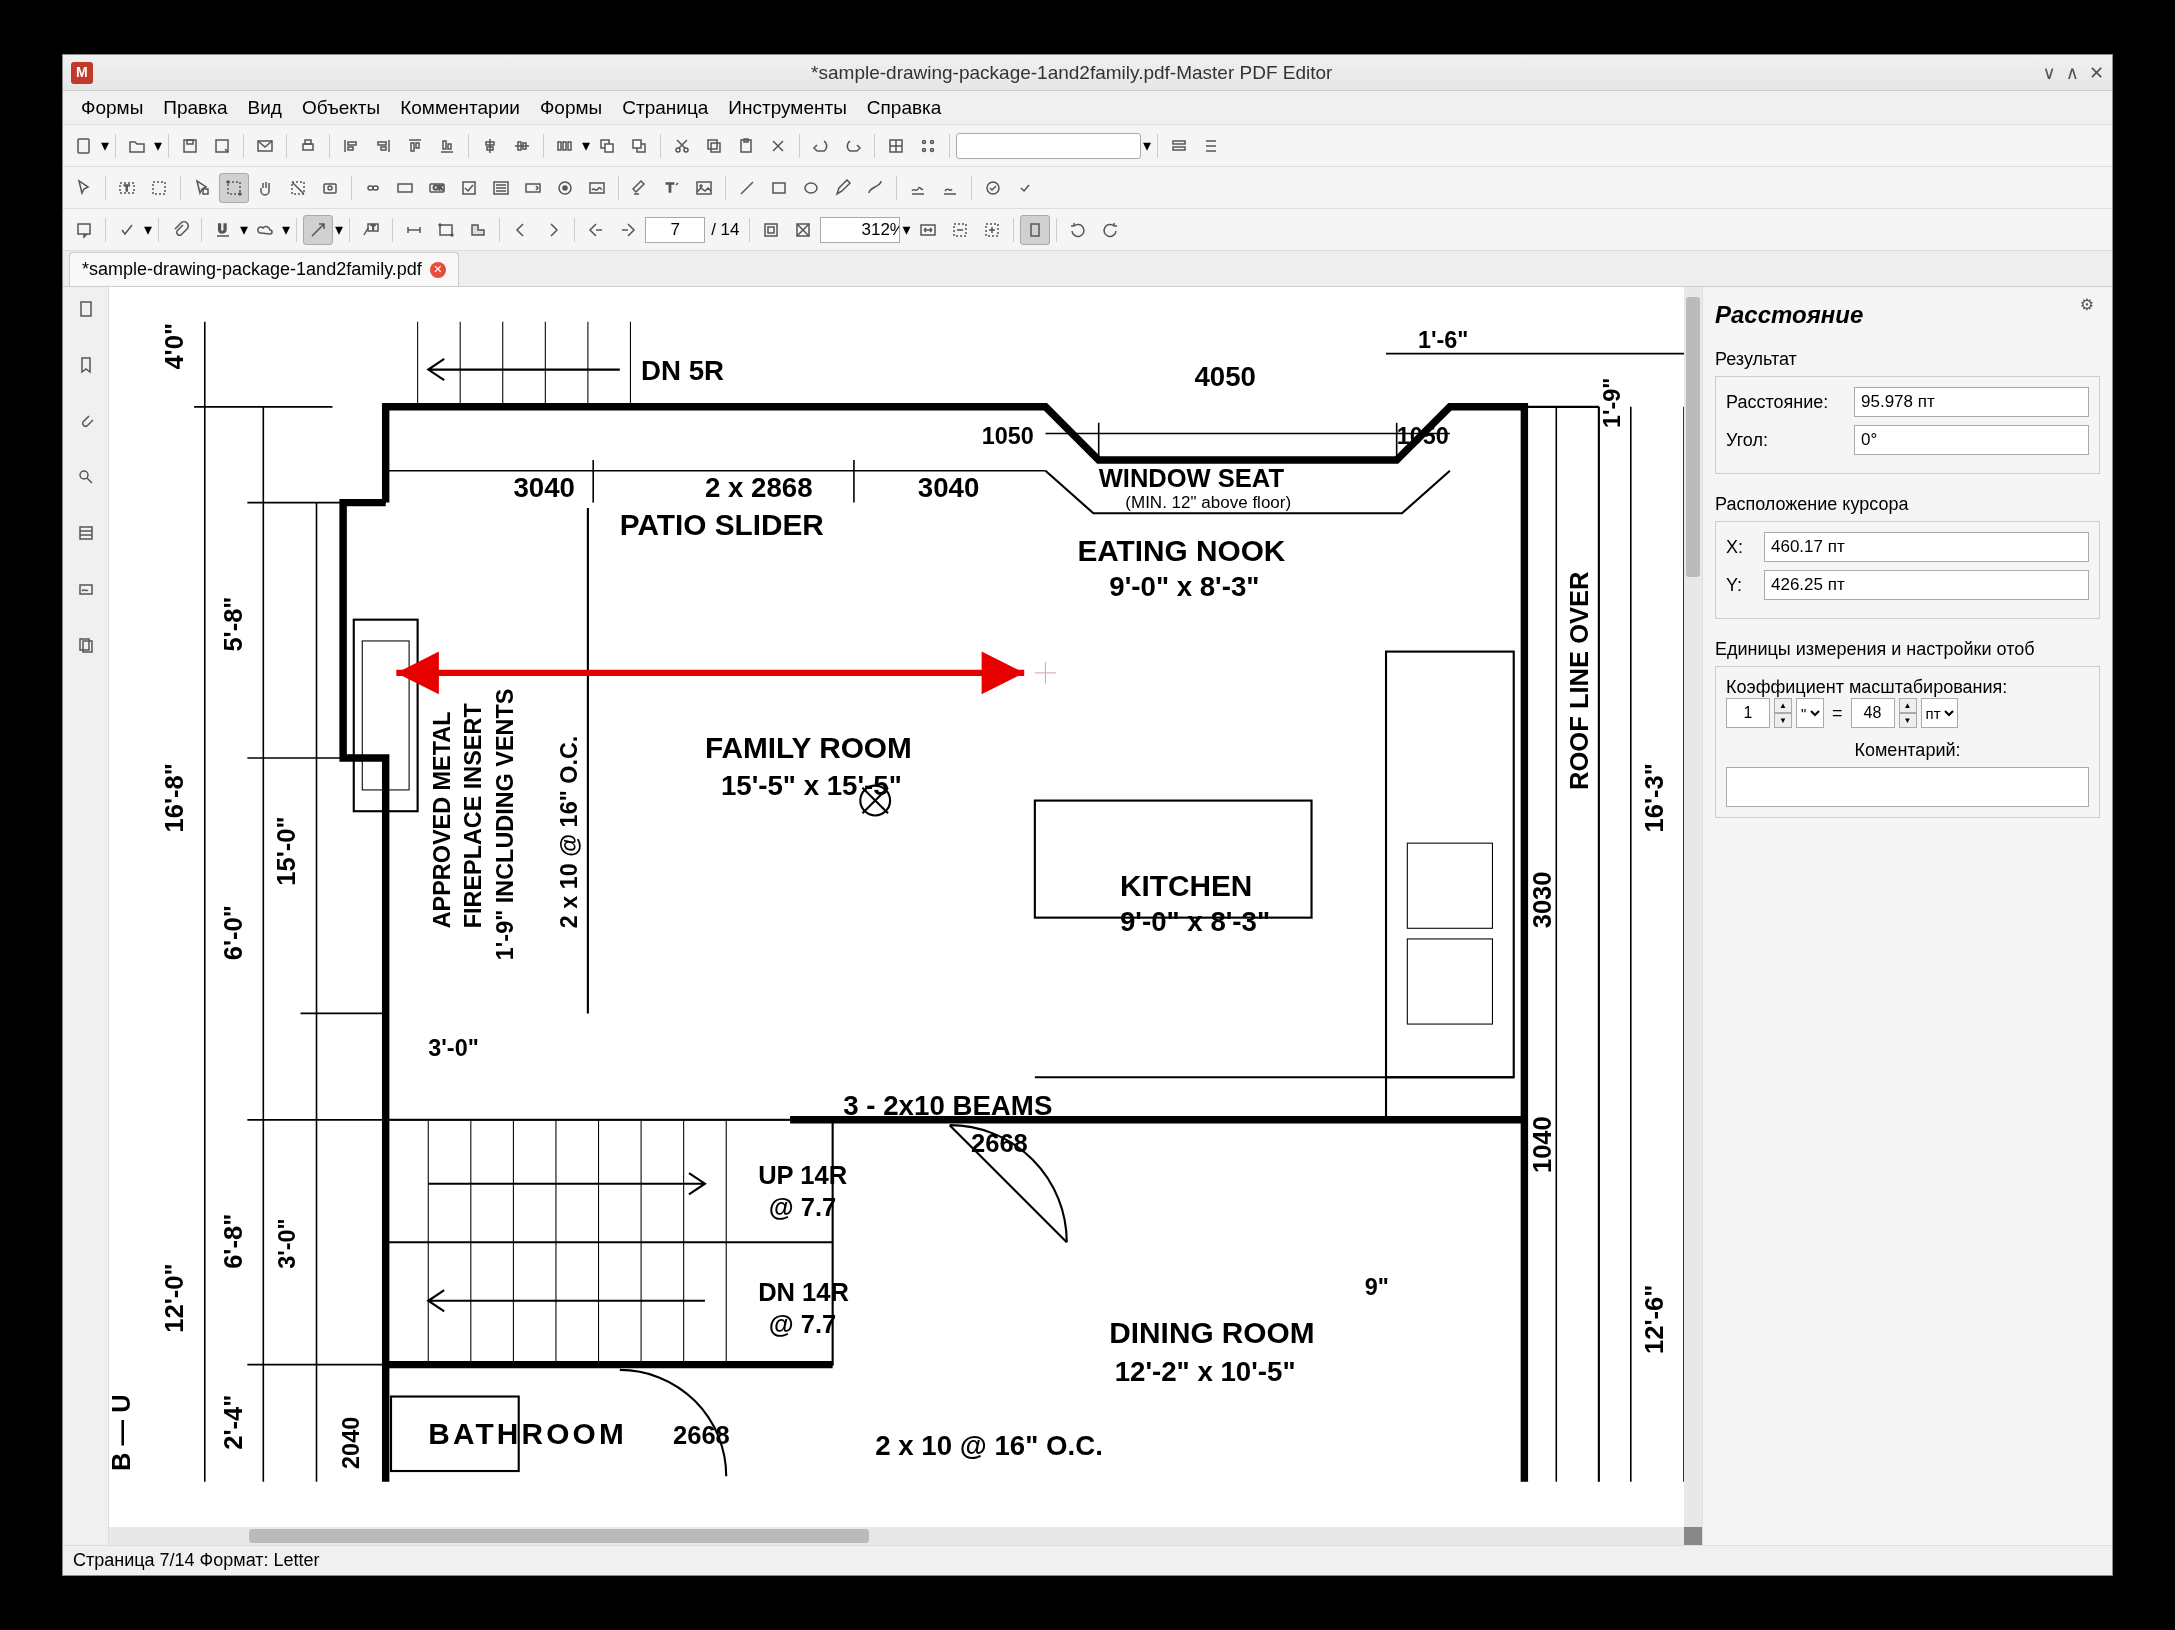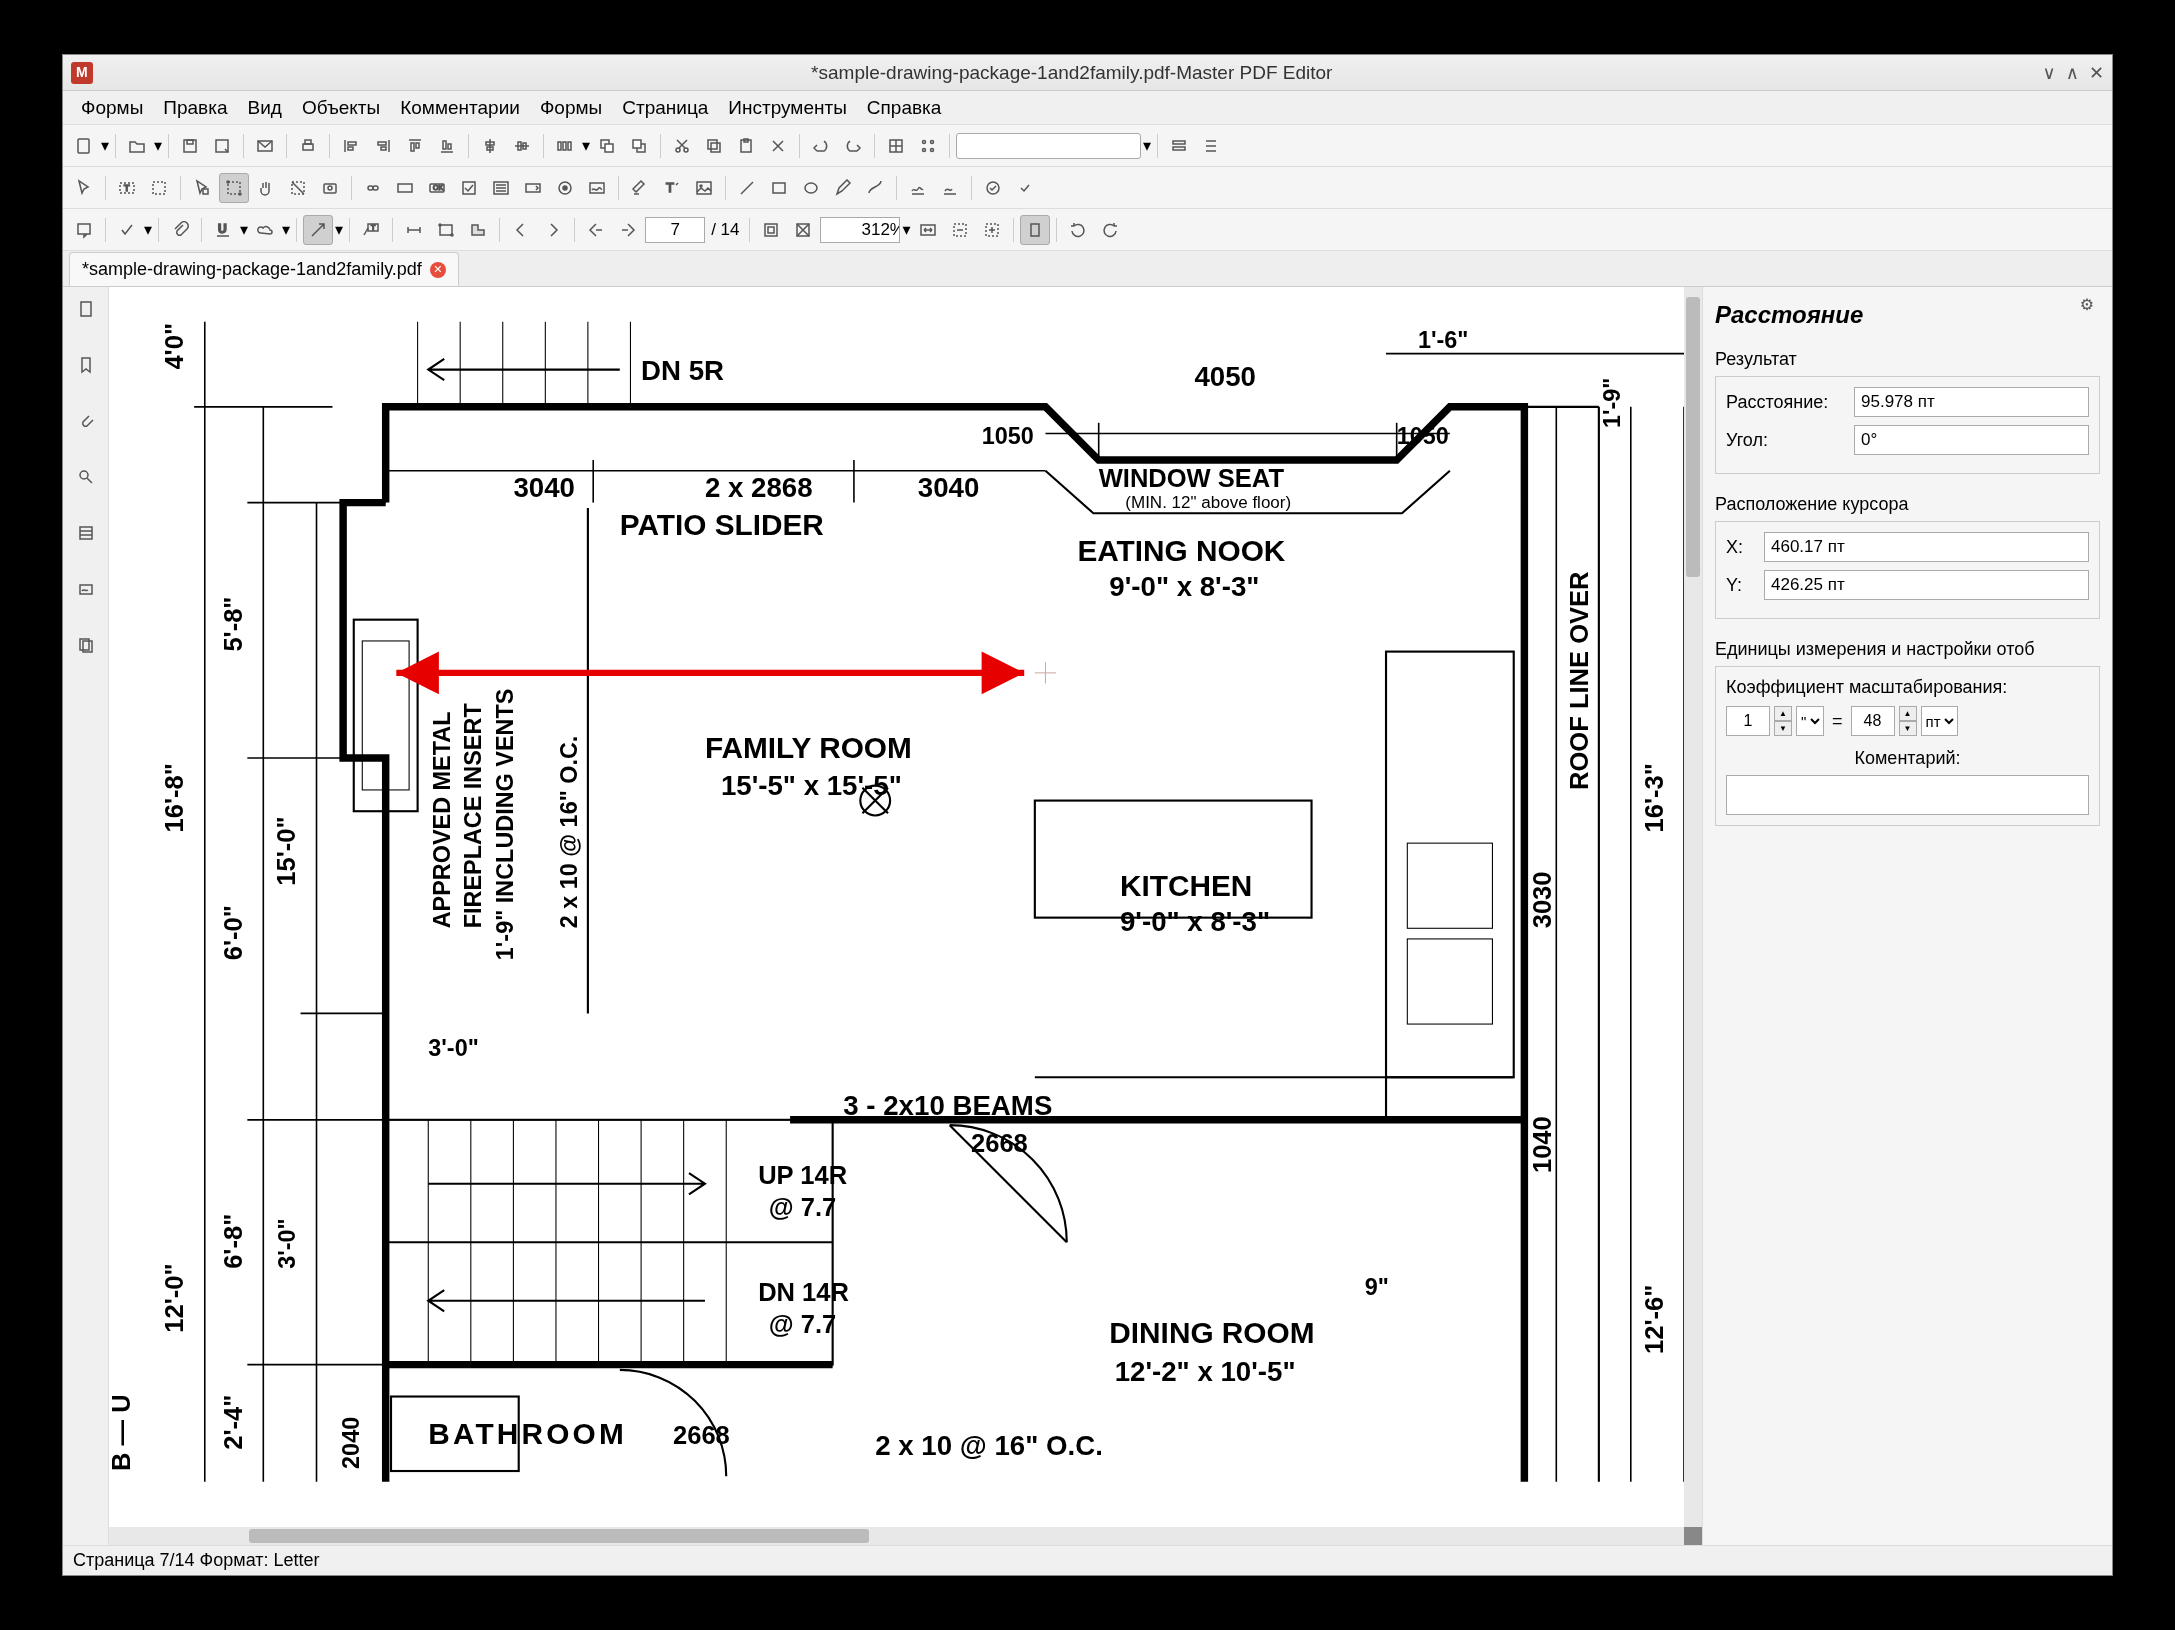--- a/index.html
+++ b/index.html
@@ -800,21 +800,21 @@
           <input class="val-box" readonly="" value="460.17 пт" style="">
         </div>
         <div class="panel-row">
           <label style="width:30px">Y:</label>
           <input class="val-box" readonly="" value="426.25 пт" style="">
         </div>
       </div>
 
       <div class="panel-section-title">Единицы измерения и настройки отоб</div>
       <div class="panel-group">
-        <div style="margin-bottom:8px;">Коэффициент масштабирования:</div>
+        <div style="margin-bottom:0;">Коэффициент масштабирования:</div>
         <div class="scale-row">
           <input value="1" style="">
           <div class="spin">
               <span>▲</span>
               <span>▼</span>
             </div>
           <select><option>"</option></select>
           <span style="padding:0 4px;">=</span>
           <input value="48" style="">
           <div class="spin">

